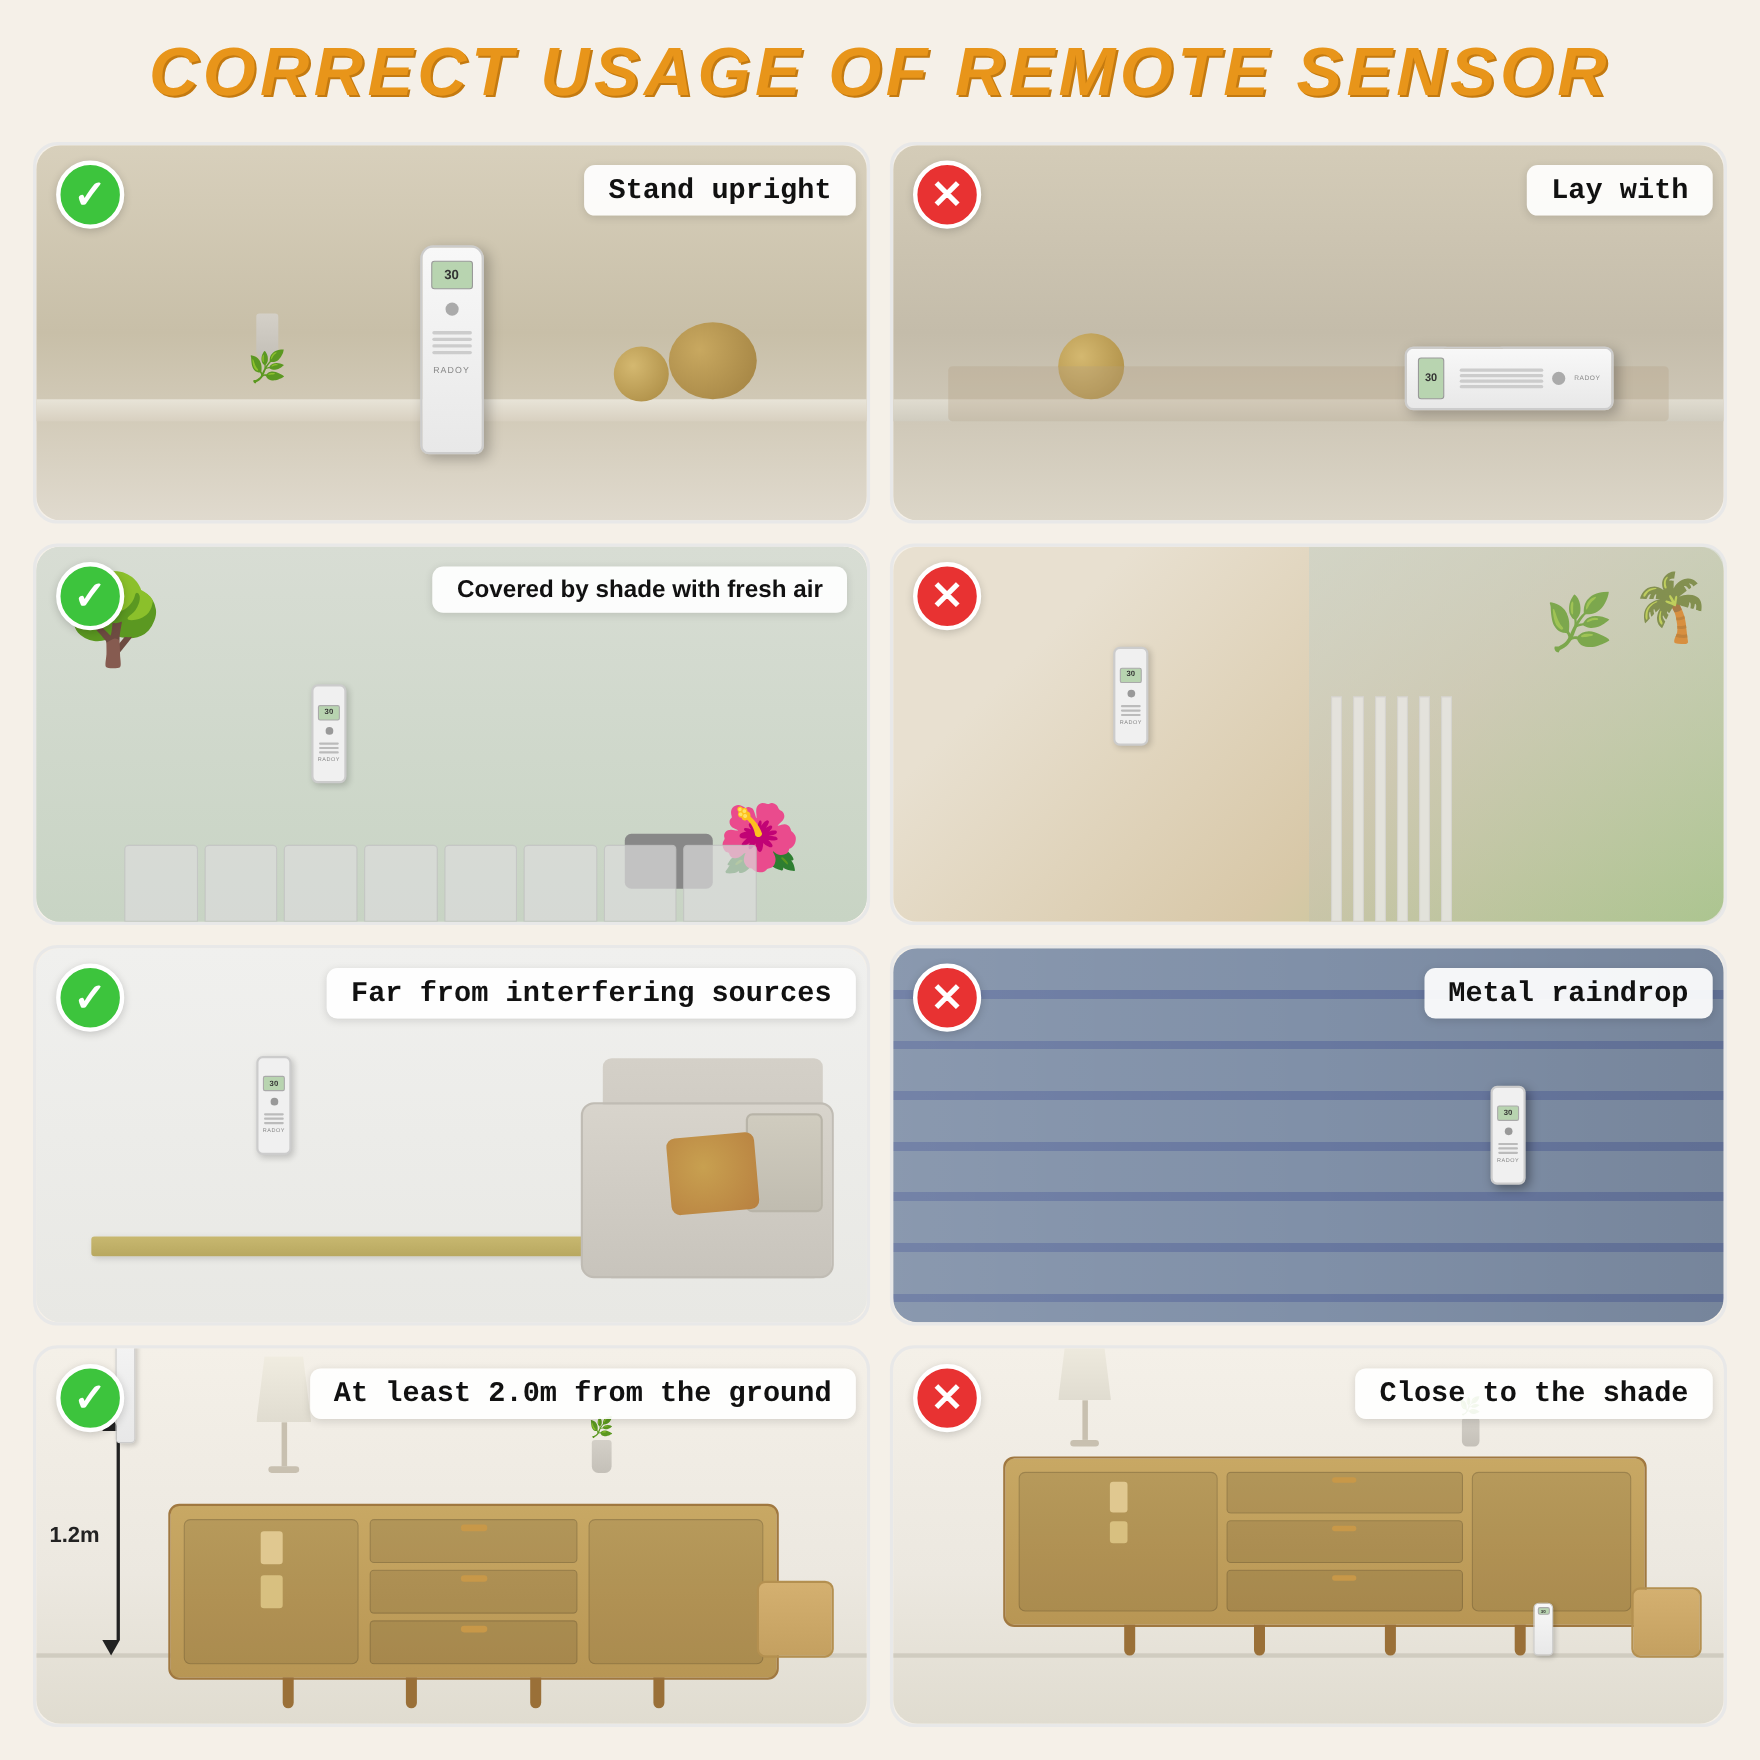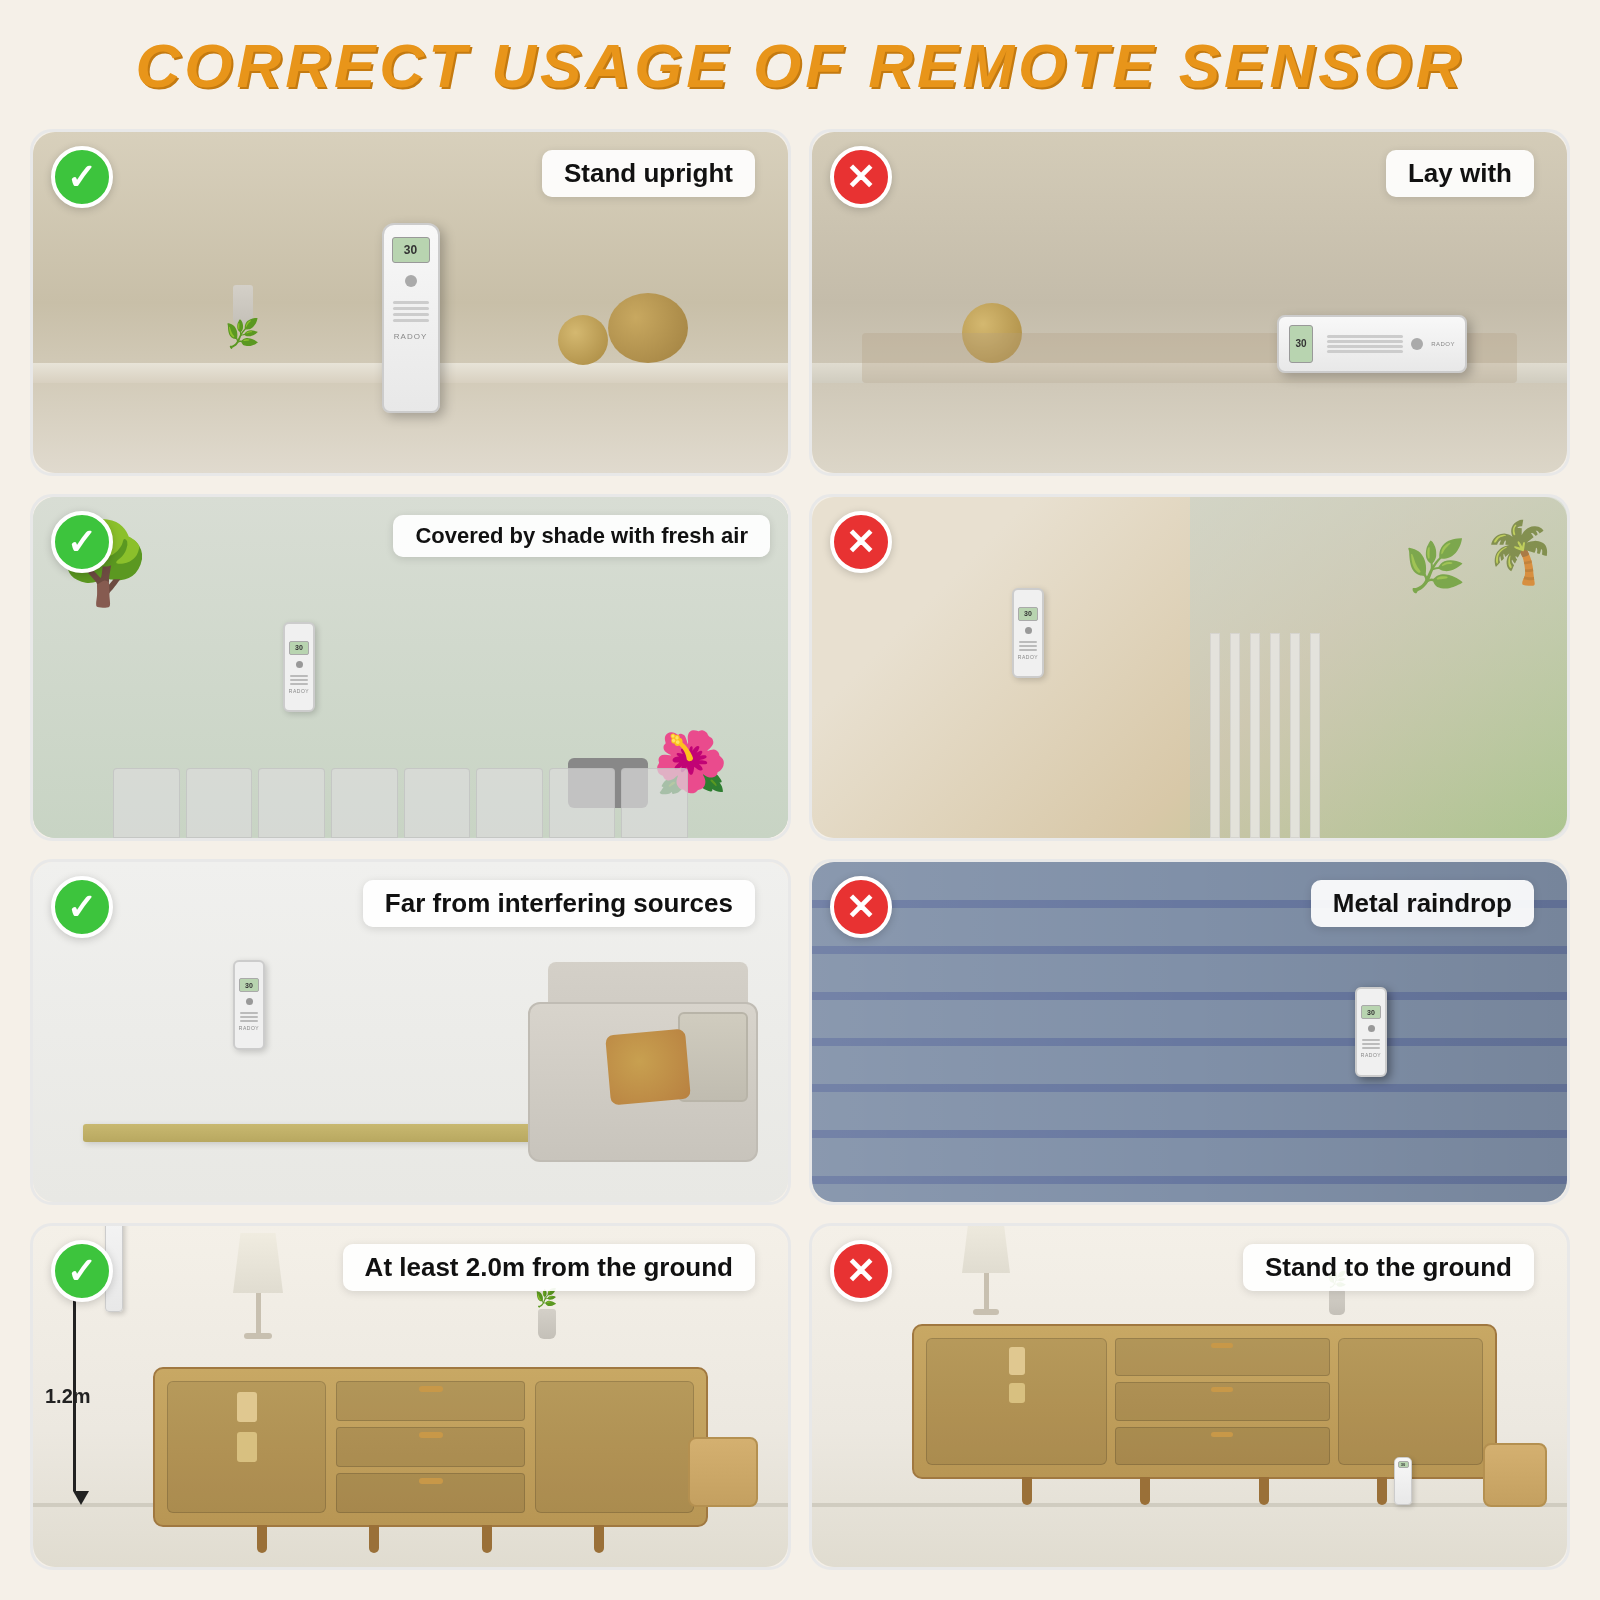--- a/index.html
+++ b/index.html
@@ -52,21 +52,21 @@
       top: 18px;
       background: rgba(255,255,255,0.92);
       border-radius: 10px;
       padding: 8px 22px;
       font-size: 26px;
       font-weight: 700;
       color: #111;
       z-index: 10;
       box-shadow: 0 2px 8px rgba(0,0,0,0.12);
     }
-    .label-right { right: 33px; }
+    .label-right { right: 10px; font-family: Liberation Mono, monospace; }
     .icon-badge {
       position: absolute;
       top: 14px;
       width: 62px;
       height: 62px;
       border-radius: 50%;
       display: flex;
       align-items: center;
       justify-content: center;
       z-index: 11;
@@ -275,21 +275,21 @@
     }
 
     
     .height-bracket {
       position: absolute;
       left: 40px;
       bottom: 195px;
       width: 36px;
       display: flex;
       flex-direction: column;
-      align-items: flex-start;
+      align-items: flex-end;
     }
     .hb-arrow-up {
       width: 0; height: 0;
       border-left: 8px solid transparent;
       border-right: 8px solid transparent;
       border-bottom: 14px solid #222;
     }
     .hb-line {
       width: 3px;
       height: 170px;
@@ -645,17 +645,17 @@
             </div>
         </div>
 
         <div style="position:absolute;bottom:60px;right:20px;width:64px;height:64px;background:linear-gradient(180deg,#d4b070,#c4a060);border-radius:8px;border:2px solid #b49050;"></div>
       </div>
 
       <div class="icon-badge icon-bad icon-left">
         <span style="color:white;font-weight:900;font-size:36px;">✕</span>
       </div>
 
-      <div class="label-badge label-right">Stand to the ground</div>
+      <div class="label-badge label-right">Close to the shade</div>
     </div>
 
   </div>
 </div>
 
 </body></html>

